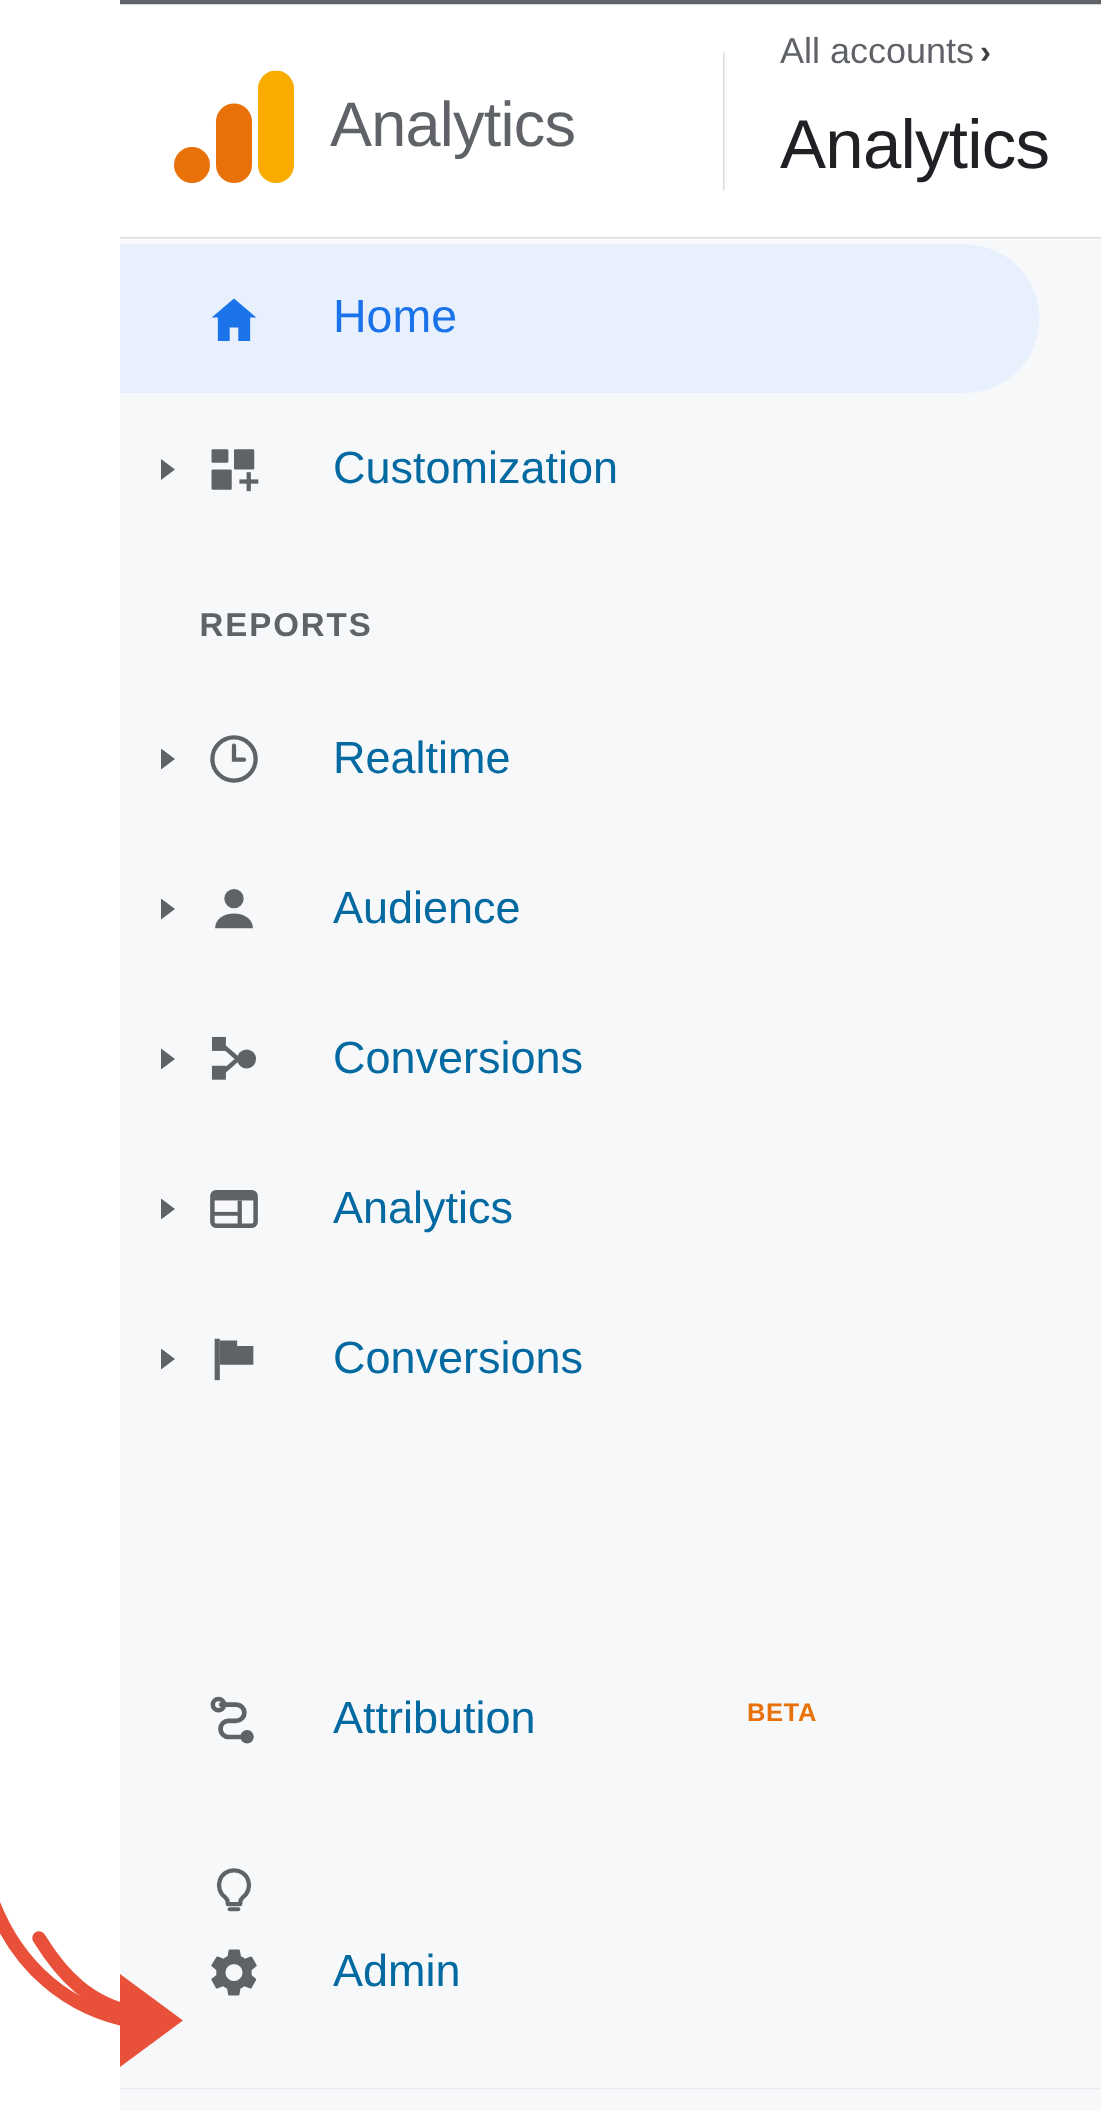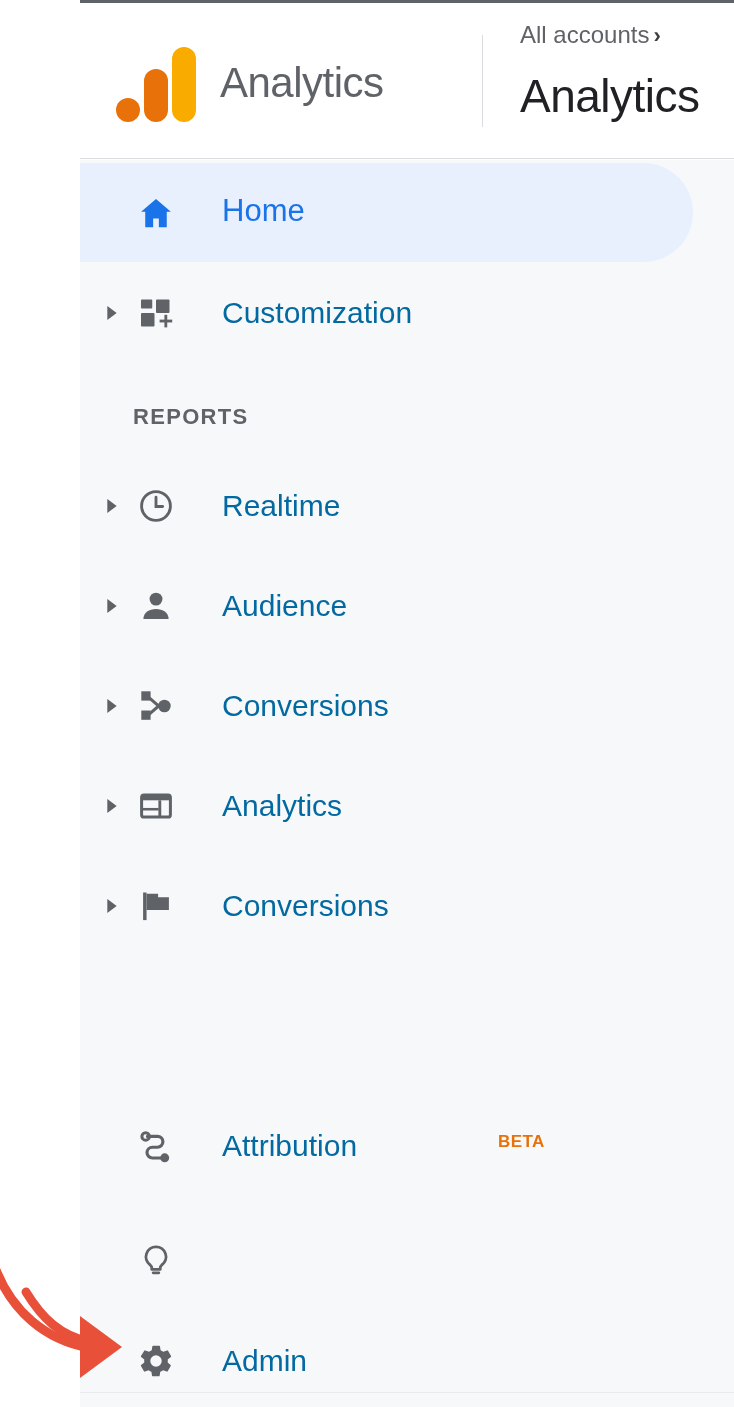--- a/index.html
+++ b/index.html
@@ -373,21 +373,21 @@
 
   <div class="nav-row" style="top:1070px">
     <span class="nav-icon">
       <svg width="36" height="36" viewBox="0 0 24 24">
         <path d="M12 2.6a6.6 6.6 0 0 0-4.0 11.9c0.8 0.7 1.2 1.4 1.2 2.2v0.9h5.6v-0.9c0-0.8 0.4-1.5 1.2-2.2A6.6 6.6 0 0 0 12 2.6z" fill="none" stroke="#5f6368" stroke-width="1.9" stroke-linejoin="round"></path>
         <rect x="9.2" y="19.0" width="5.6" height="1.8" rx="0.9" fill="#5f6368"></rect>
       </svg>
     </span>
   </div>
 
-  <div class="nav-row" style="top:1170px">
+  <div class="nav-row" style="top:1124px">
     <span class="nav-icon">
       <svg width="38" height="38" viewBox="0 0 24 24" fill="#5f6368">
         <path d="M19.4 13.0a7.6 7.6 0 0 0 0-2.0l2.0-1.6a0.5 0.5 0 0 0 0.1-0.6l-1.9-3.3a0.5 0.5 0 0 0-0.6-0.2l-2.4 0.9a7.3 7.3 0 0 0-1.7-1.0l-0.4-2.5a0.5 0.5 0 0 0-0.5-0.4h-3.8a0.5 0.5 0 0 0-0.5 0.4l-0.4 2.5a7.3 7.3 0 0 0-1.7 1.0l-2.4-0.9a0.5 0.5 0 0 0-0.6 0.2L2.5 8.8a0.5 0.5 0 0 0 0.1 0.6l2.0 1.6a7.6 7.6 0 0 0 0 2.0l-2.0 1.6a0.5 0.5 0 0 0-0.1 0.6l1.9 3.3a0.5 0.5 0 0 0 0.6 0.2l2.4-0.9a7.3 7.3 0 0 0 1.7 1.0l0.4 2.5a0.5 0.5 0 0 0 0.5 0.4h3.8a0.5 0.5 0 0 0 0.5-0.4l0.4-2.5a7.3 7.3 0 0 0 1.7-1.0l2.4 0.9a0.5 0.5 0 0 0 0.6-0.2l1.9-3.3a0.5 0.5 0 0 0-0.1-0.6zM12 15.6A3.6 3.6 0 1 1 15.6 12 3.6 3.6 0 0 1 12 15.6z"></path>
       </svg>
     </span>
     <span class="nav-label">Admin</span>
   </div>
 
 </div>
 

